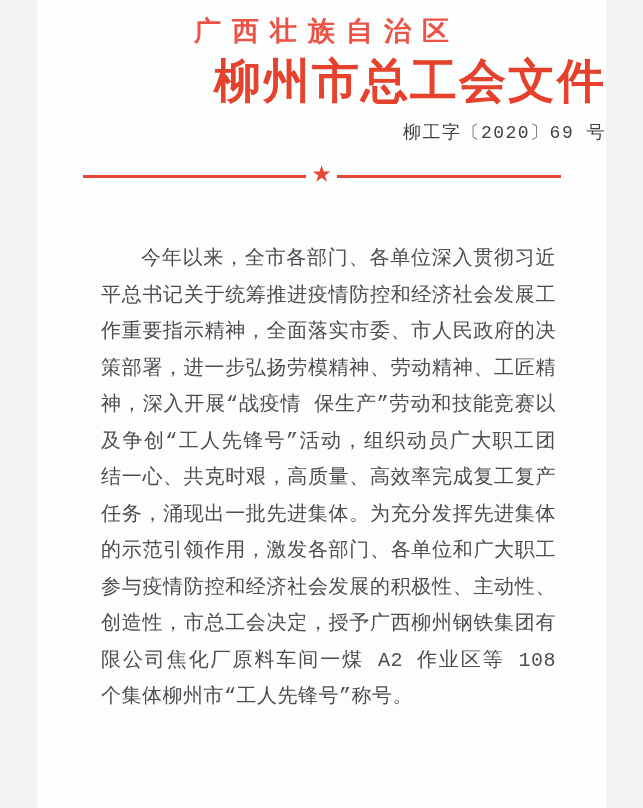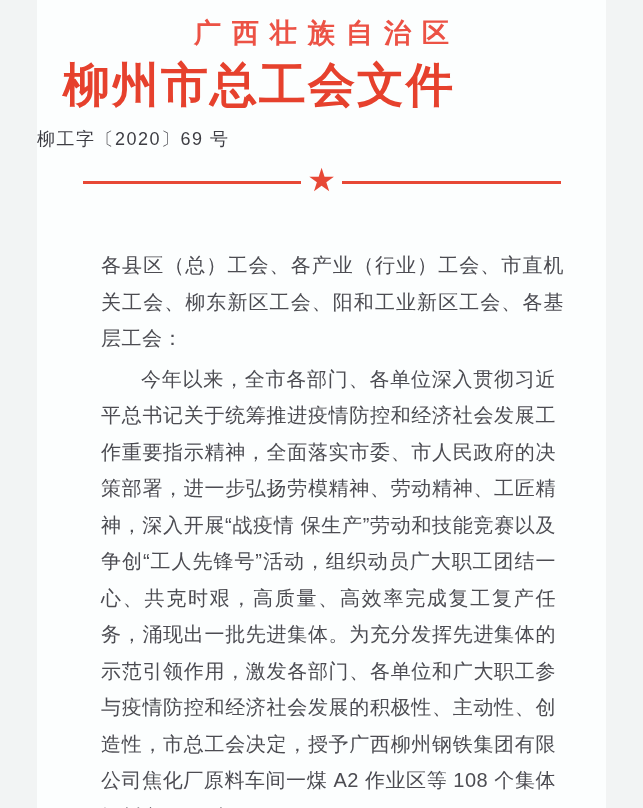--- a/index.html
+++ b/index.html
@@ -7,47 +7,46 @@
     padding: 0;
     background: #f2f4f4;
   }
   .page {
     position: relative;
     width: 569px;
     height: 808px;
     margin: 0 auto;
     background: #fcfefe;
     overflow: hidden;
-    font-family: Liberation Sans, sans-serif;
+    font-family: Liberation Mono, monospace;
     box-sizing: border-box;
   }
   .region-title {
     padding-top: 17px;
     text-align: center;
     color: #ec5245;
     font-size: 27px;
     font-weight: 600;
     letter-spacing: 11px;
     text-indent: 11px;
     line-height: 32px;
   }
   .org-title {
     margin-top: 9px;
-    text-align: left;
+    text-align: right;
     color: #e6412d;
     font-size: 47px;
     font-weight: bold;
     letter-spacing: 2px;
     text-indent: 2px;
     line-height: 54px;
-    margin-left: 24px;
   }
   .doc-number {
-    margin-top: 15px;
-    text-align: left;
+    margin-top: 9px;
+    text-align: right;
     color: #3e3e44;
     font-size: 18px;
     letter-spacing: 1.5px;
     line-height: 24px;
   }
   .rule {
     margin: 15px auto 0 auto;
     width: 478px;
     display: flex;
     align-items: center;
@@ -101,17 +100,16 @@
   <div class="doc-number">柳工字〔2020〕69 号</div>
 
   <div class="rule">
     <span class="rule-line"></span>
     <span class="rule-star">★</span>
     <span class="rule-line"></span>
   </div>
 
 
   <div class="content">
-    <p class="salutation">各县区（总）工会、各产业（行业）工会、市直机关工会、柳东新区工会、阳和工业新区工会、各基层工会：</p>
     <p class="para">今年以来，全市各部门、各单位深入贯彻习近平总书记关于统筹推进疫情防控和经济社会发展工作重要指示精神，全面落实市委、市人民政府的决策部署，进一步弘扬劳模精神、劳动精神、工匠精神，深入开展“战疫情 保生产”劳动和技能竞赛以及争创“工人先锋号”活动，组织动员广大职工团结一心、共克时艰，高质量、高效率完成复工复产任务，涌现出一批先进集体。为充分发挥先进集体的示范引领作用，激发各部门、各单位和广大职工参与疫情防控和经济社会发展的积极性、主动性、创造性，市总工会决定，授予广西柳州钢铁集团有限公司焦化厂原料车间一煤 A2 作业区等 108 个集体柳州市“工人先锋号”称号。</p>
   </div>
 
 </div>
 
 </body></html>

